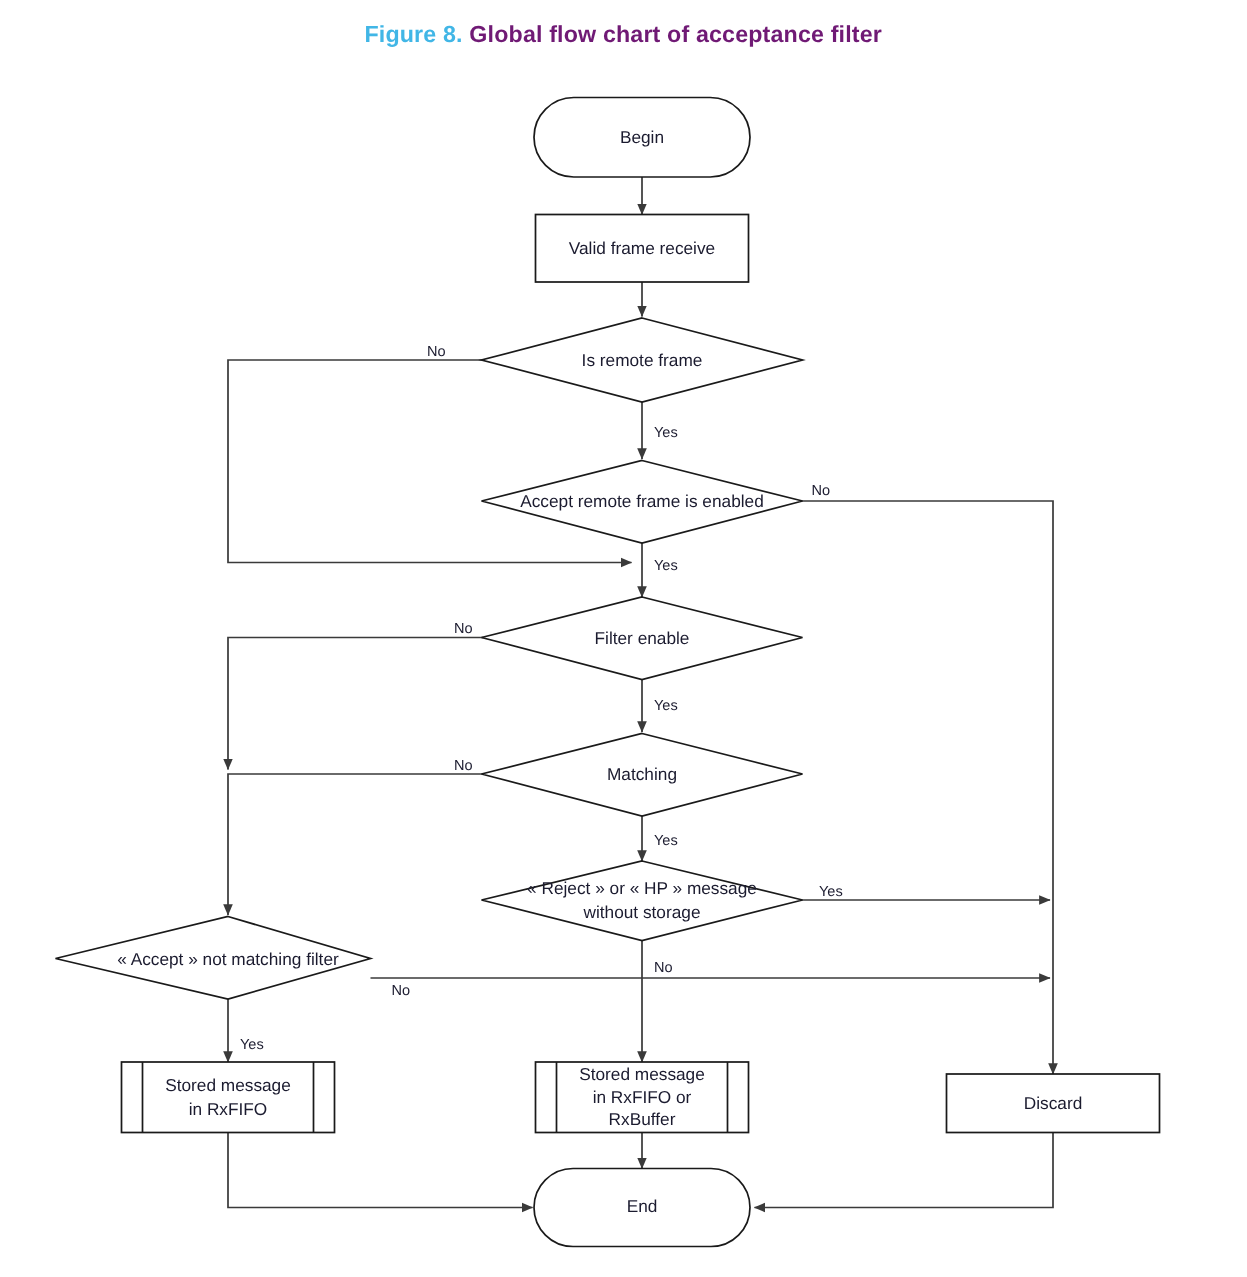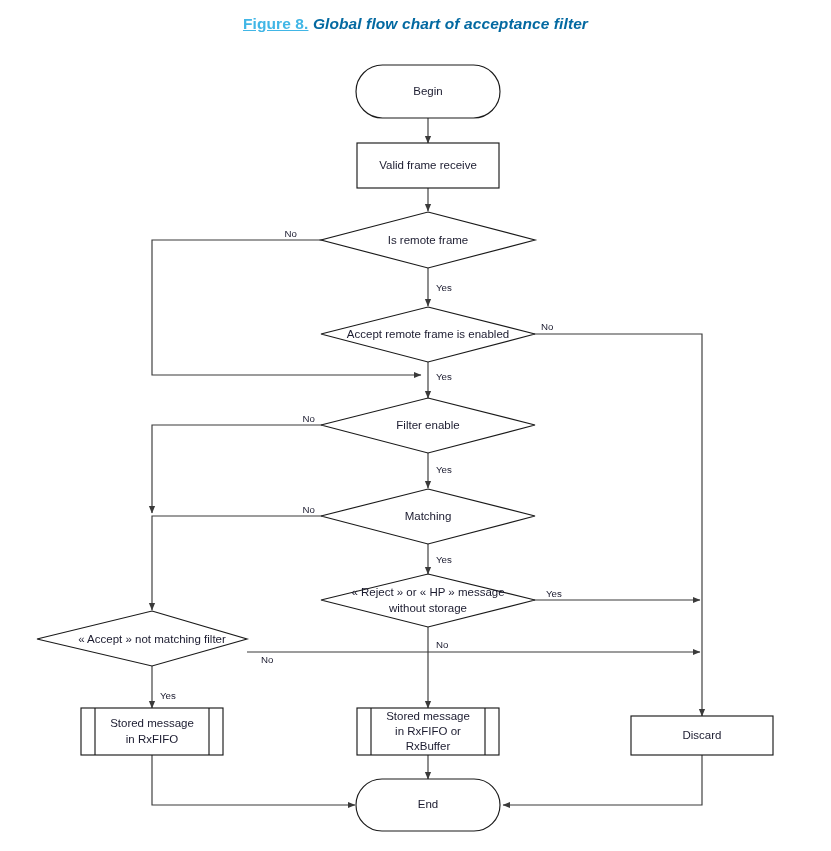--- a/index.html
+++ b/index.html
@@ -22,25 +22,23 @@
     top: 15px;
     width: 831px;
     text-align: center;
     font-size: 15.5px;
     font-weight: bold;
     letter-spacing: 0.1px;
     white-space: nowrap;
   }
   #figure-title .fig-num {
     color: #41b6e6;
-    text-decoration: underline;
   }
   #figure-title .fig-cap {
-    color: #0369a1;
-    font-style: italic;
+    color: #701a75;
   }
   #flow-canvas {
     position: absolute;
     left: 0;
     top: 0;
     width: 831px;
     height: 851px;
   }
   .node-shape {
     fill: #ffffff;

